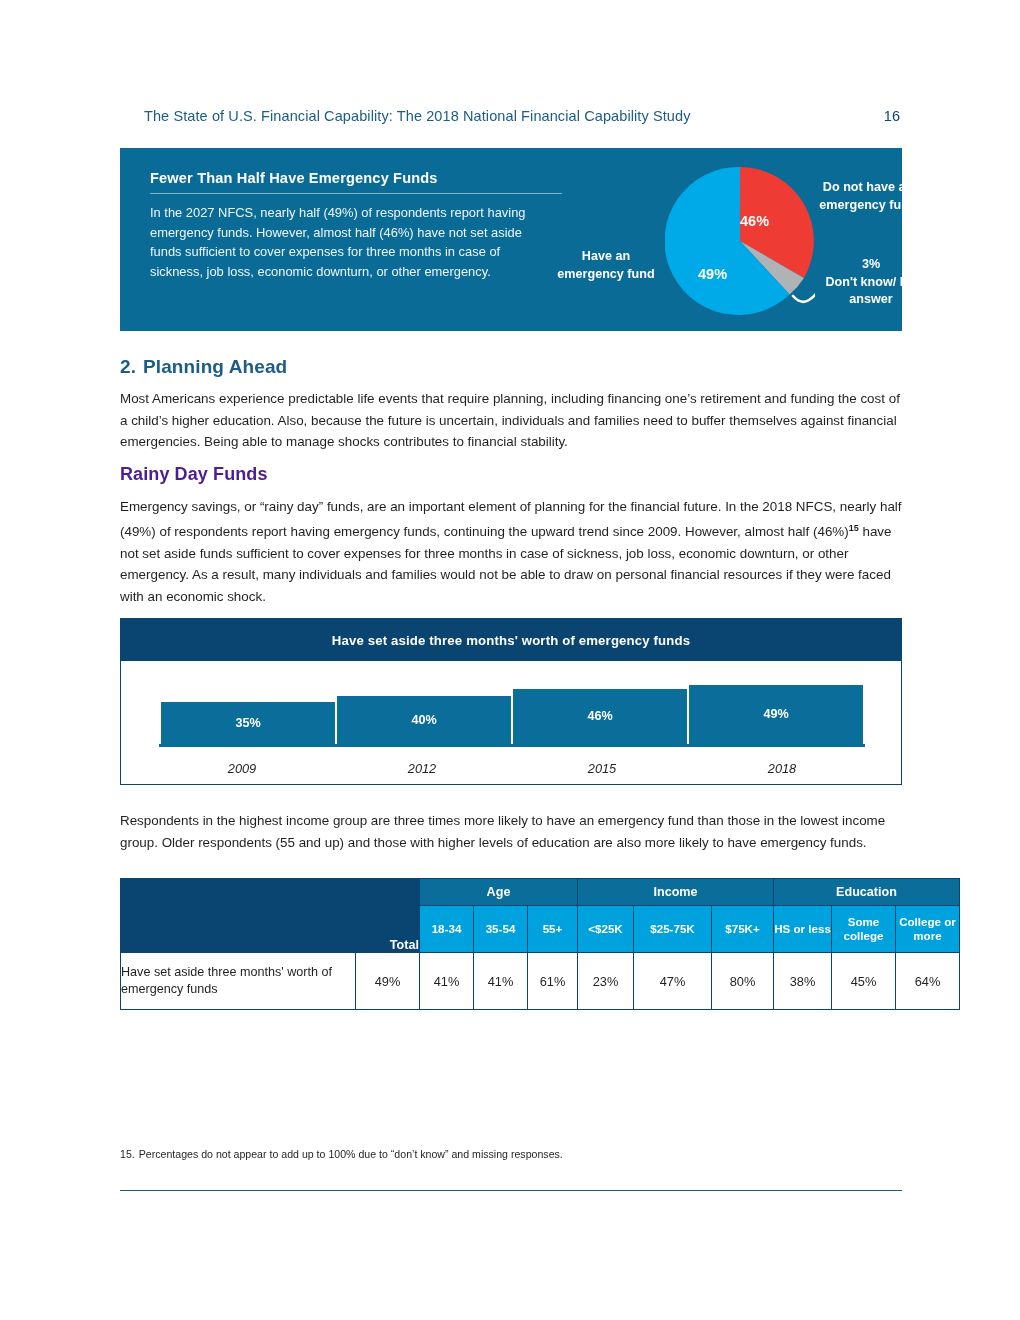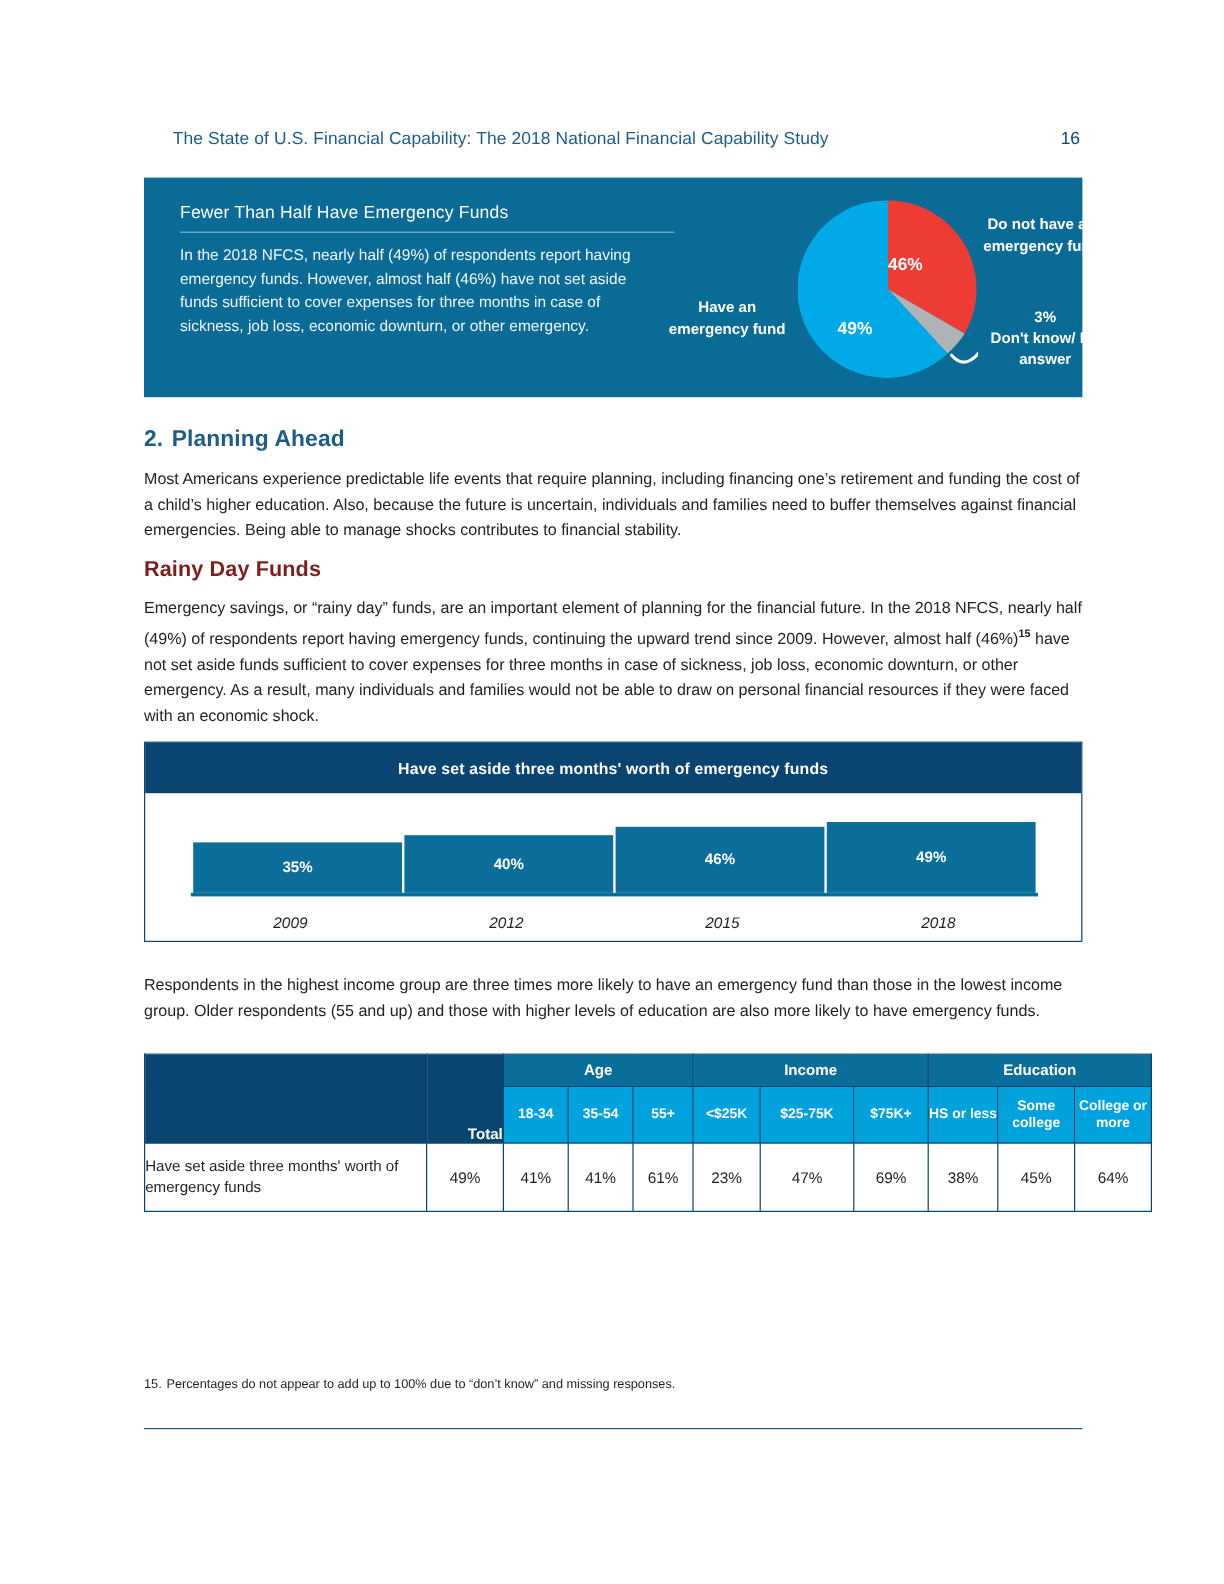--- a/index.html
+++ b/index.html
@@ -21,21 +21,21 @@
   .runhead-title { font-size:14.5px; color:#1b5d85; letter-spacing:.1px;margin-left:24px; }
   .runhead-page  { font-size:14.5px; color:#0a4470; font-weight:normal; }
 
   
   .callout {
     position:absolute; left:120px; top:148px; width:782px; height:183px;
     background:#0a6c96;
   }
   .callout-left { position:absolute; left:30px; top:22px; width:400px; }
   .callout-title {
-    color:#ffffff; font-size:14.6px; font-weight:normal; letter-spacing:.15px;
+    color:#ffffff; font-size:14.6px; font-weight:bold; letter-spacing:.15px;
     padding-bottom:7px;
   }
   .callout-rule { width:412px; height:1px; background:#7fb6cd; margin-bottom:9px; }
   .callout-body { color:#eef6fa; font-size:12.9px; line-height:19.6px; }
 
   
   .pie-wrap { position:absolute; left:450px; top:8px; width:330px; height:175px; }
   .pie-svg { position:absolute; left:95px; top:10px; }
   .pie-pct {
     position:absolute; color:#ffffff; font-weight:bold; font-size:14.5px;
@@ -51,21 +51,21 @@
   .lbl-dk   { left:240px; top:100px; width:122px; }
 
   
   .h2 {
     position:absolute; left:120px; font-size:19px; font-weight:bold;
     color:#1b5d85; letter-spacing:.1px;
   }
   .h2 .num { margin-right:7px; }
   .h3 {
     position:absolute; left:120px; font-size:18px; font-weight:bold;
-    color:#7f1d1d; letter-spacing:.1px;
+    color:#4c1d95; letter-spacing:.1px;
   }
   .para {
     position:absolute; left:120px; width:782px;
     font-size:13.4px; line-height:21.6px; color:#231f20;
   }
   .para sup { font-size:9px; vertical-align:super;font-weight:bold; }
 
   
   .chart {
     position:absolute; left:120px; top:618px; width:782px; height:167px;
@@ -144,21 +144,21 @@
 
   <div class="runhead">
     <div class="runhead-title">The State of U.S. Financial Capability: The 2018 National Financial Capability Study</div>
     <div class="runhead-page">16</div>
   </div>
 
   <div class="callout">
     <div class="callout-left">
       <div class="callout-title">Fewer Than Half Have Emergency Funds</div>
       <div class="callout-rule"></div>
-      <div class="callout-body">In the 2018 NFCS, nearly half (49%) of respondents report having emergency funds. However, almost half (46%) have not set aside funds sufficient to cover expenses for three months in case of sickness, job loss, economic downturn, or other emergency.</div>
+      <div class="callout-body">In the 2027 NFCS, nearly half (49%) of respondents report having emergency funds. However, almost half (46%) have not set aside funds sufficient to cover expenses for three months in case of sickness, job loss, economic downturn, or other emergency.</div>
     </div>
 
     <div class="pie-wrap">
       <svg class="pie-svg" width="150" height="150" viewBox="0 0 150 150">
 
         <path d="M75 75 L75 1 A74 74 0 0 1 138.9 111.9 Z" fill="#ee3b33"></path>
         <path d="M138.9 111.9 A74 74 0 0 1 124.6 128.5 L75 75 Z" fill="#b0b3b5"></path>
         <path d="M124.6 128.5 A74 74 0 1 1 75 1 L75 75 Z" fill="#00a9e8"></path>
         <path d="M128 130 q8 9 16 4 q5 -3 9 -9" fill="none" stroke="#ffffff" stroke-width="2.6" stroke-linecap="round"></path>
       </svg>
@@ -245,21 +245,21 @@
     </thead>
     <tbody>
       <tr>
         <td class="row-label">Have set aside three months' worth of emergency funds</td>
         <td class="cell">49%</td>
         <td class="cell">41%</td>
         <td class="cell">41%</td>
         <td class="cell">61%</td>
         <td class="cell">23%</td>
         <td class="cell">47%</td>
-        <td class="cell">69%</td>
+        <td class="cell">80%</td>
         <td class="cell">38%</td>
         <td class="cell">45%</td>
         <td class="cell">64%</td>
       </tr>
     </tbody>
   </table>
 
   <div class="fn-rule"></div>
   <div class="footnote">
     <span class="fn-num">15.</span><span>Percentages do not appear to add up to 100% due to “don’t know” and missing responses.</span>

